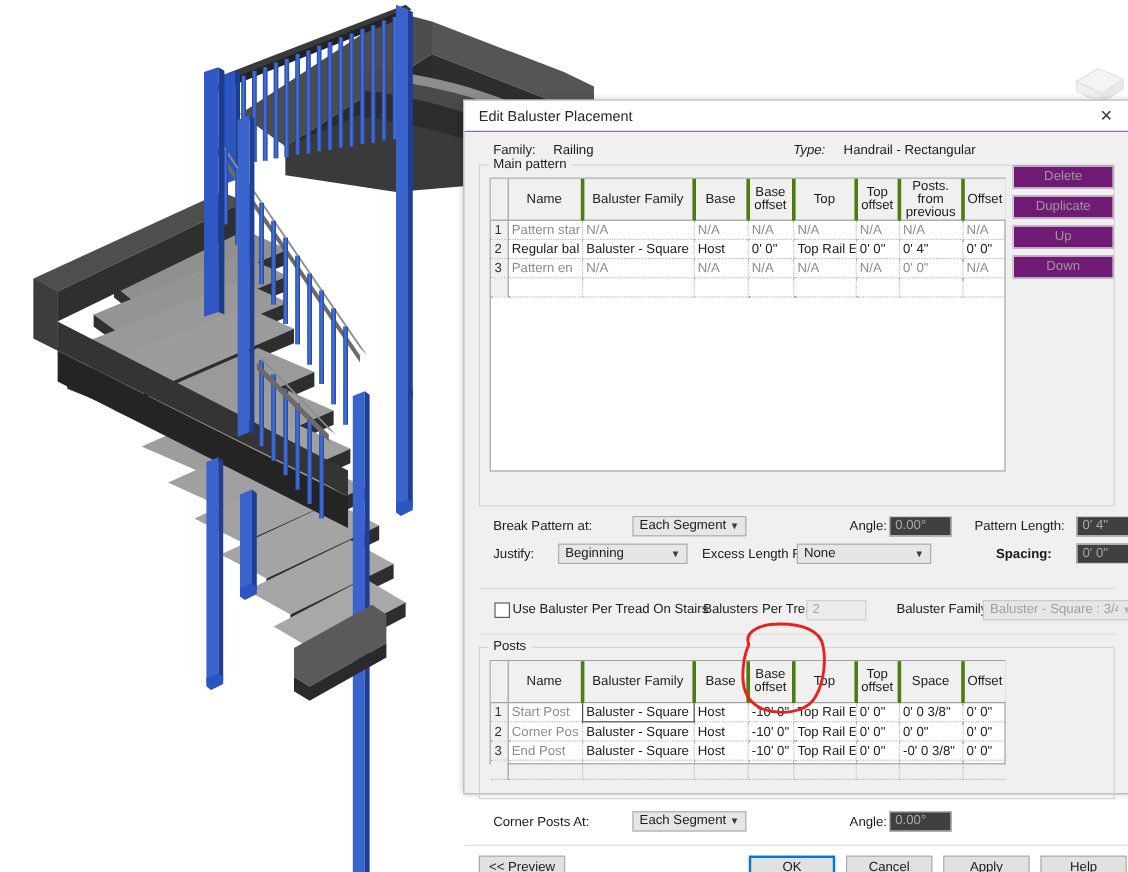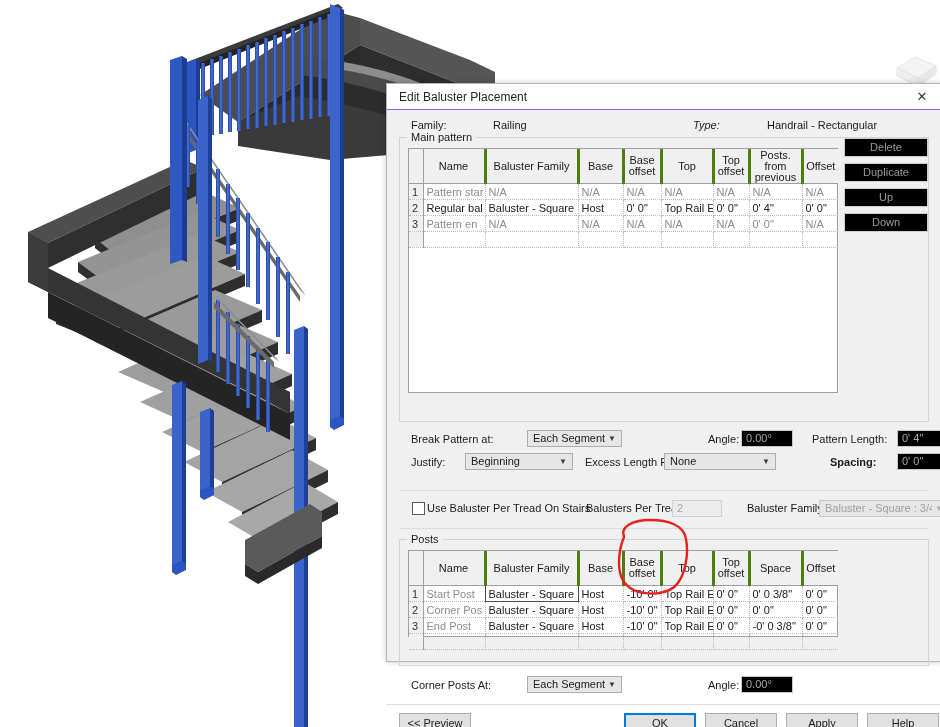--- a/index.html
+++ b/index.html
@@ -29,21 +29,21 @@
     display:flex;align-items:center;
   }
   #titlebar .tt{padding-left:12px;font-size:12px;color:#262626;flex:1;}
   #closebtn{width:38px;height:25px;display:flex;align-items:center;justify-content:center;
     font-size:13px;color:#3a3a3a;cursor:default;}
 
   .body{padding:0 12px;position:relative;}
 
   .inforow{display:flex;margin:9px 0 6px 0;padding-left:12px;font-size:11px;}
   .inforow .lab{color:#1a1a1a;}
-  .inforow .val{color:#1a1a1a;margin-left:32px;}
+  .inforow .val{color:#1a1a1a;}
   .fam-lab{width:50px;}
   .fam-val{width:200px;}
   .typ-lab{width:42px;font-style:italic;}
 
   
   .group{position:relative;border:1px solid #d4d4d4;margin:0 0 0 0;padding:10px 8px 8px 8px;}
   .group>.legend{position:absolute;top:-7px;left:7px;background:#f0f0f0;padding:0 4px;font-size:11px;color:#1a1a1a;}
 
   
   .tblwrap{background:#ffffff;border:1px solid #9f9f9f;}
@@ -74,37 +74,37 @@
   .c-toff{width:36px;}
   .c-dist{width:53px;}
   .c-off{width:36px;}
   .c-space{width:53px;}
 
   
   .sidebtns{position:absolute;right:0;top:0;width:84px;}
   .sbtn{
     display:block;width:82px;height:17px;line-height:17px;text-align:center;
     margin-bottom:6px;font-size:11px;
-    background:#000000;color:#9a9a9a;border:1px solid #cfcfcf;
+    background:#701a75;color:#9a9a9a;border:1px solid #cfcfcf;
     cursor:default;
   }
 
   
   .lbl{font-size:11px;color:#1a1a1a;}
   .combo{
     height:17px;line-height:15px;background:#e6e6e6;border:1px solid #adadad;
     display:inline-flex;align-items:center;font-size:11px;color:#1a1a1a;
     padding:0 2px 0 5px;box-sizing:border-box;
   }
   .combo .ctext{flex:1;overflow:hidden;white-space:nowrap;}
   .combo .arr{width:14px;text-align:center;font-size:8px;color:#3c3c3c;}
   .combo.dis{color:#a0a0a0;background:#e6e6e6;border-color:#cacaca;}
   .combo.dis .arr{color:#b0b0b0;}
   .txt{
-    height:17px;line-height:15px;background:#000000;border:1px solid #c9c9c9;
+    height:17px;line-height:15px;background:#404040;border:1px solid #c9c9c9;
     font-size:11px;color:#a6a6a6;padding:0 4px;box-sizing:border-box;
     display:inline-flex;align-items:center;
   }
   .chk{width:11px;height:11px;border:1px solid #5a5a5a;background:#fff;display:inline-block;vertical-align:-2px;}
 
   .hr{height:1px;background:#dcdcdc;margin:10px 0 9px 0;}
 
   
   .btn{
     height:20px;line-height:18px;text-align:center;font-size:11px;

